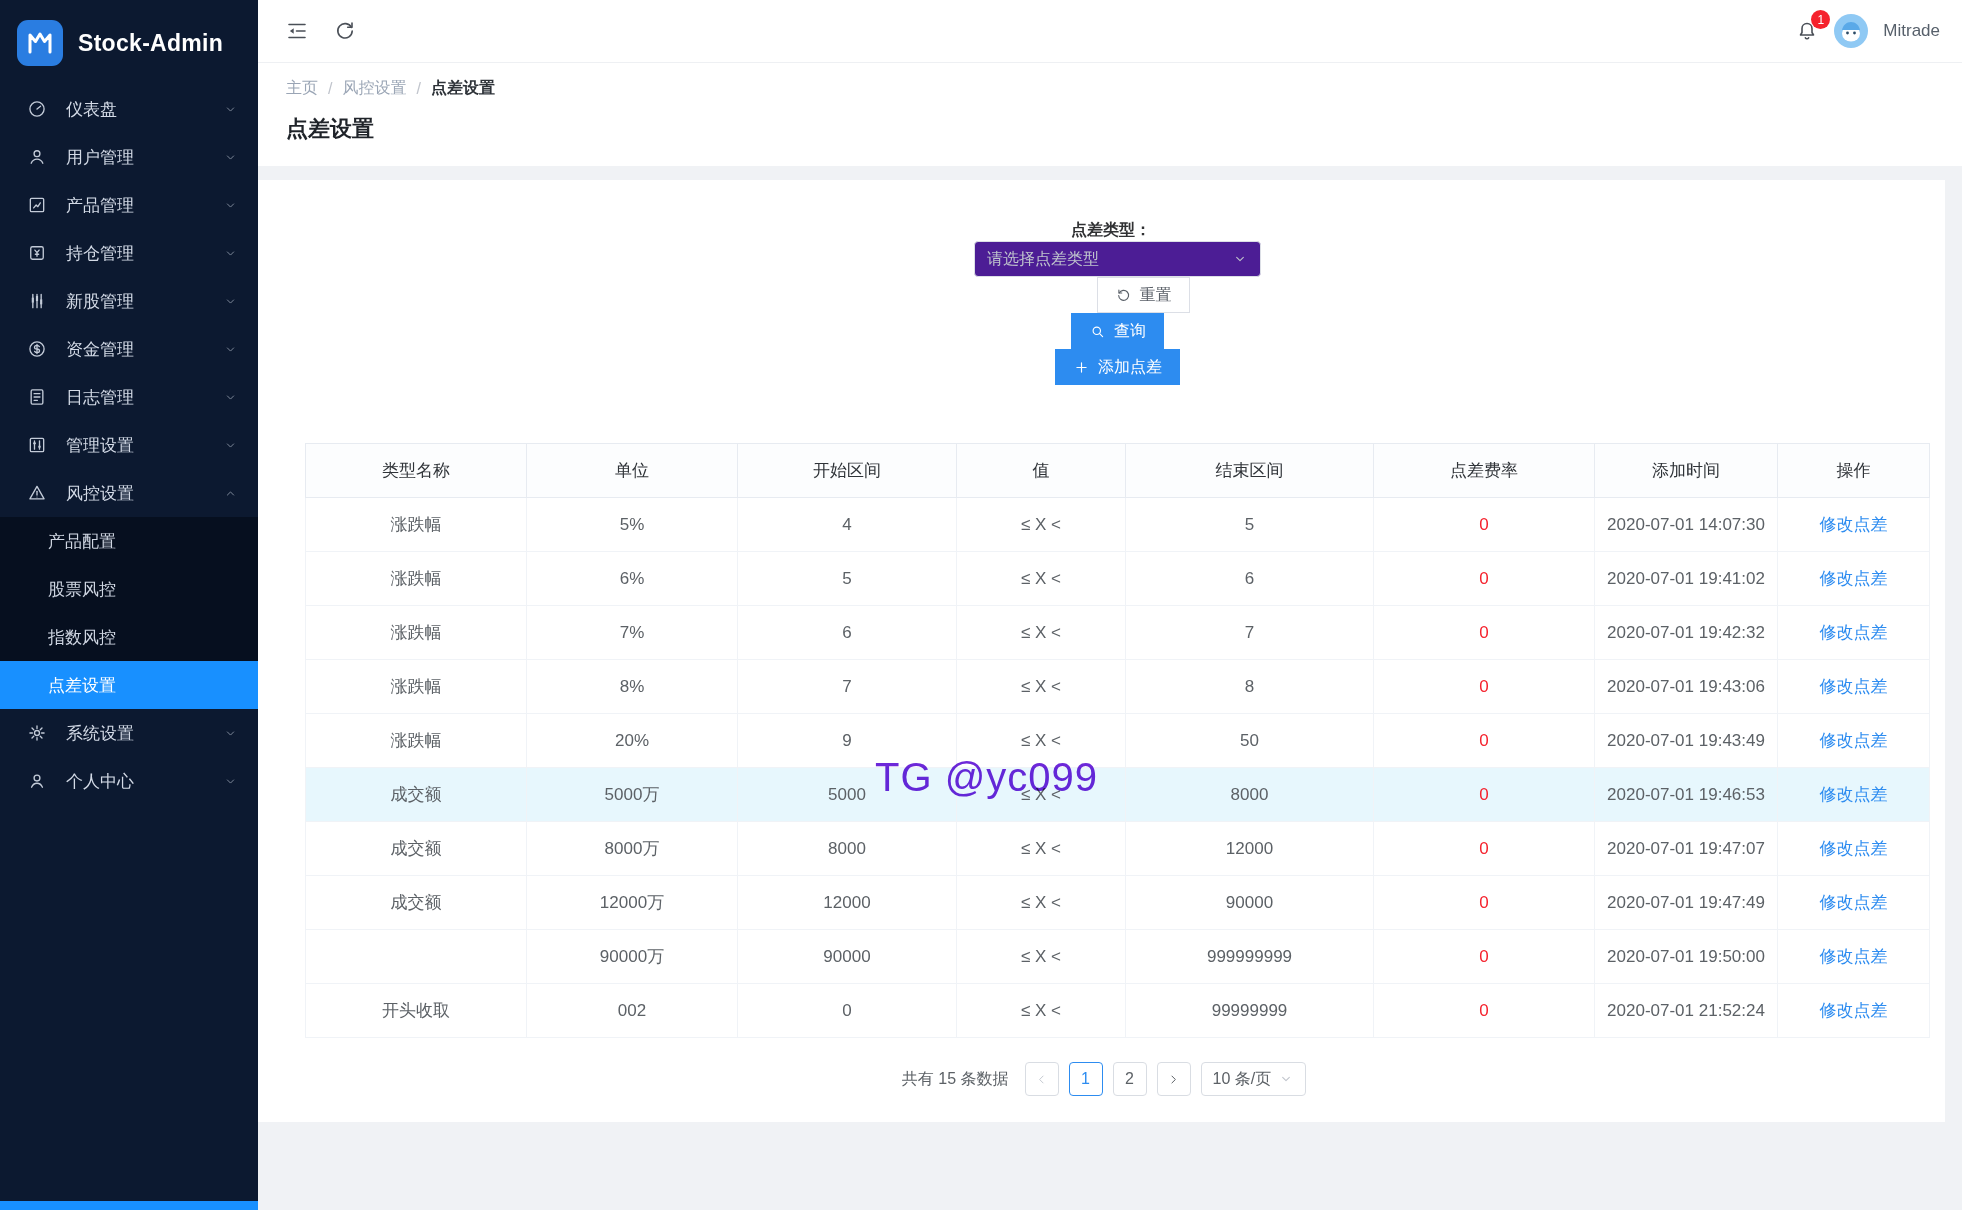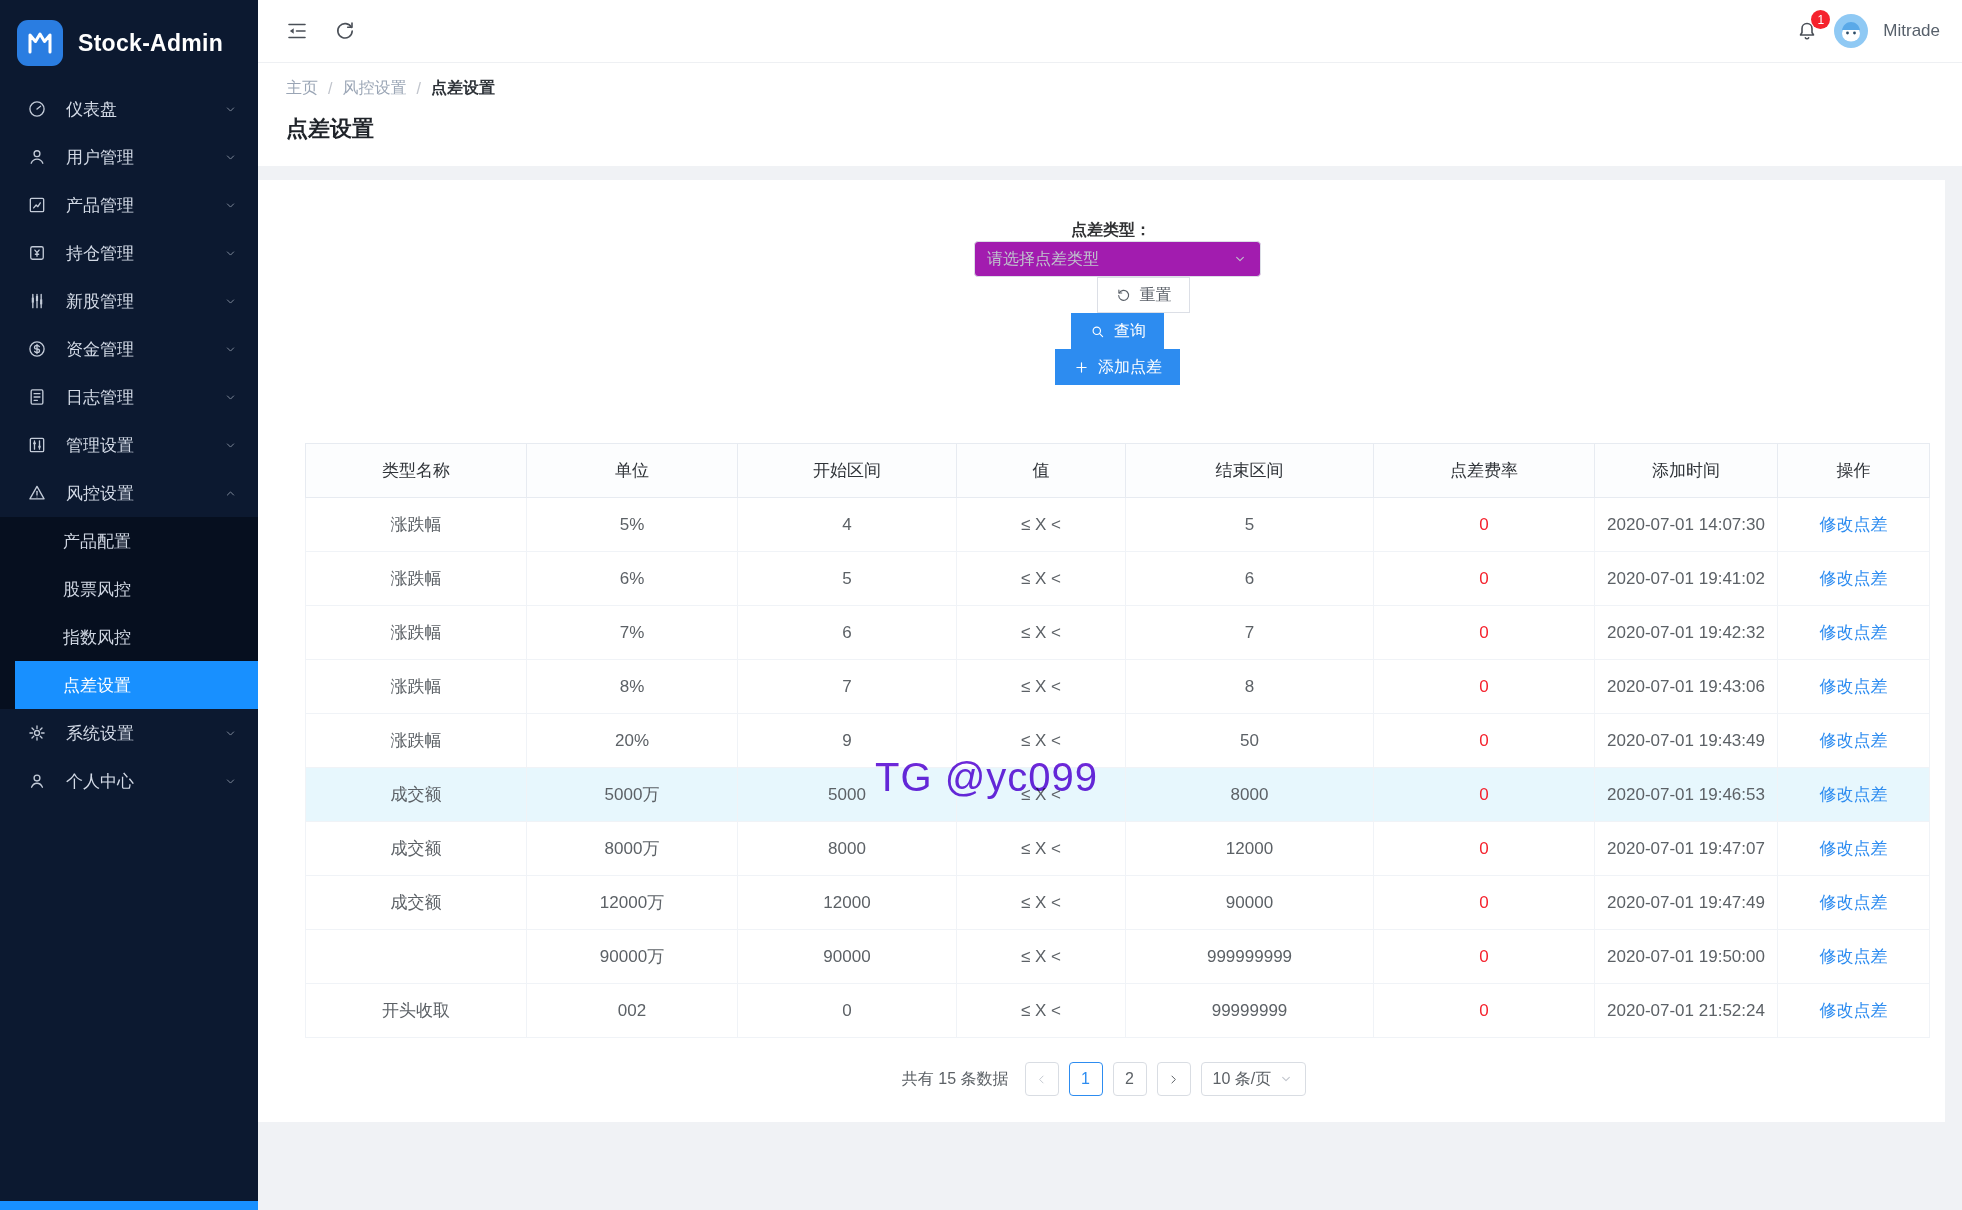--- a/index.html
+++ b/index.html
@@ -15,21 +15,21 @@
   .logo-row { display:flex; align-items:center; gap:15px; padding:20px 0 19px 17px; }
   .logo-badge svg { width:46px; height:46px; }
   .logo-title { color:#fff; font-size:23px; font-weight:bold; letter-spacing:.3px; }
   .menu-item { height:48px; display:flex; align-items:center; padding:0 20px 0 27px;
     font-size:17px; color:#d3dae6; cursor:pointer; }
   .menu-item .mi-icon { width:20px; height:20px; margin-right:19px; color:#c3cbd8; }
   .menu-item .mi-icon svg { width:100%; height:100%; }
   .menu-item .mi-label { flex:1; }
   .mi-caret { width:15px; height:15px; color:#7c8798; }
   .mi-caret svg { width:100%; height:100%; }
-  .submenu { background:#060f1f;padding-left:15px; }
+  .submenu { background:#060f1f; }
   .submenu-item { height:48px; display:flex; align-items:center; padding-left:48px;
     font-size:17px; color:#cfd6e2; cursor:pointer; }
   .submenu-item.active { background:#1890ff; color:#fff; }
   .sidebar-bottom-bar { position:absolute; left:0; bottom:0; width:100%; height:9px; background:#1890ff; }
 
   
   .main { flex:1; display:flex; flex-direction:column; min-width:0; }
 
   .topbar { height:63px; background:#fff; border-bottom:1px solid #eef0f3;
     display:flex; align-items:center; padding:0 22px 0 27px; flex-shrink:0; }
@@ -53,21 +53,21 @@
   .page-title { margin-top:15px; font-size:22px; font-weight:bold; color:#1f2329; }
 
   .card { background:#fff; margin:14px 17px 0 0; padding:40px 15px 26px 47px;
     position:relative; flex-shrink:0; }
 
   
   .filter-row { display:flex; align-items:center;flex-direction:column; }
   .filter-label { font-size:16px; font-weight:bold; color:#303133; margin-right:13px; }
   .select { width:287px; height:36px; border:1px solid #dcdfe6; border-radius:4px;
     display:flex; align-items:center; justify-content:space-between; padding:12px 12px;
-    background:#a21caf; cursor:pointer; }
+    background:#4c1d95; cursor:pointer; }
   .select .placeholder { font-size:16px; color:#bfc4cd; }
   .select .chev, .pg-size .chev { width:16px; height:16px; color:#c0c4cc; }
   .select .chev svg, .pg-size .chev svg { width:100%; height:100%; }
   .btn { height:36px; border-radius:0; border:1px solid transparent; cursor:pointer;
     display:inline-flex; align-items:center; justify-content:center; gap:8px;
     font-size:16px; padding:0 17px; font-family:inherit; }
   .btn .bicon { width:17px; height:17px; }
   .btn .bicon svg { width:100%; height:100%; }
   .btn-plain { background:#fff; border-color:#dcdfe6; color:#5a6068; margin-left:51px; }
   .btn-primary { background:#2d8cf0; color:#fff; }

